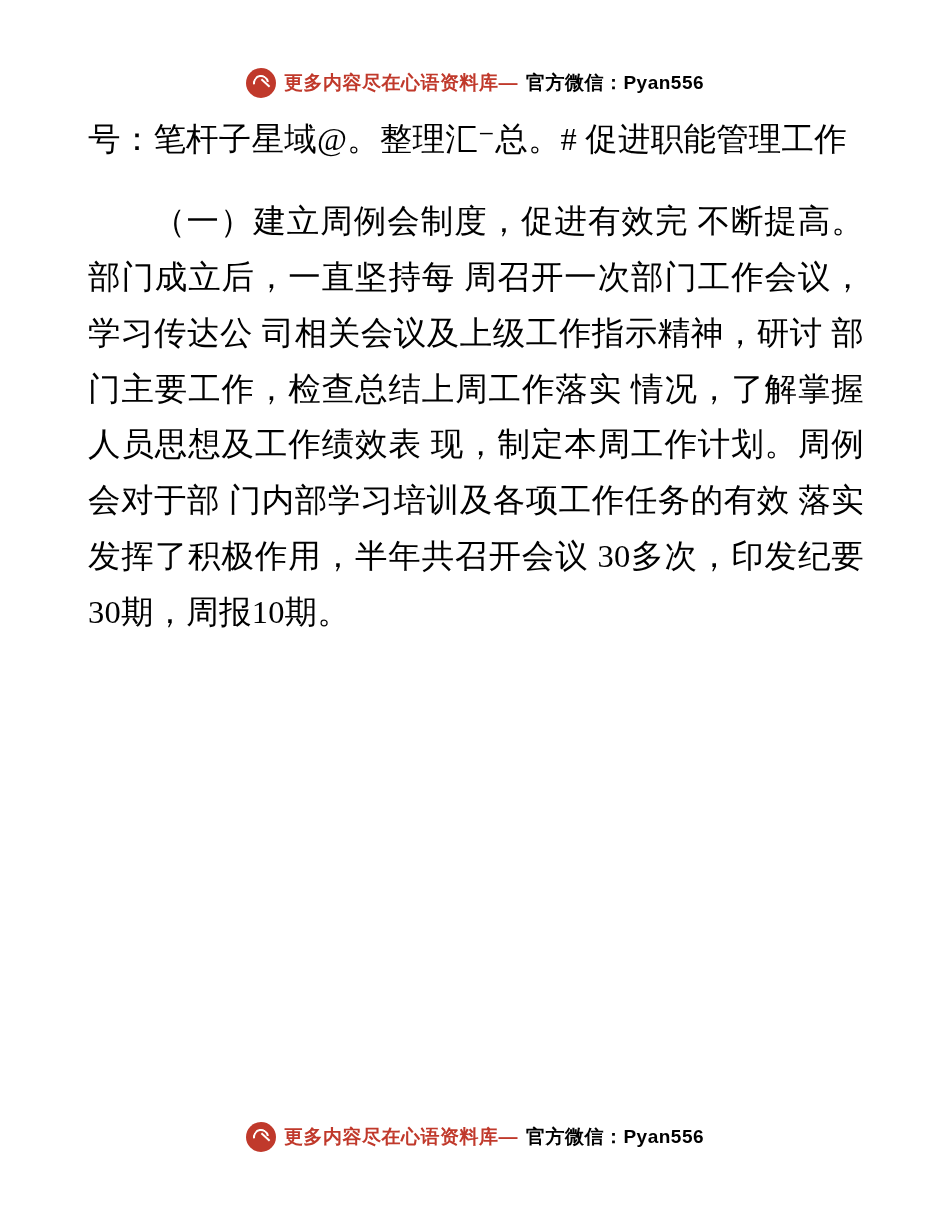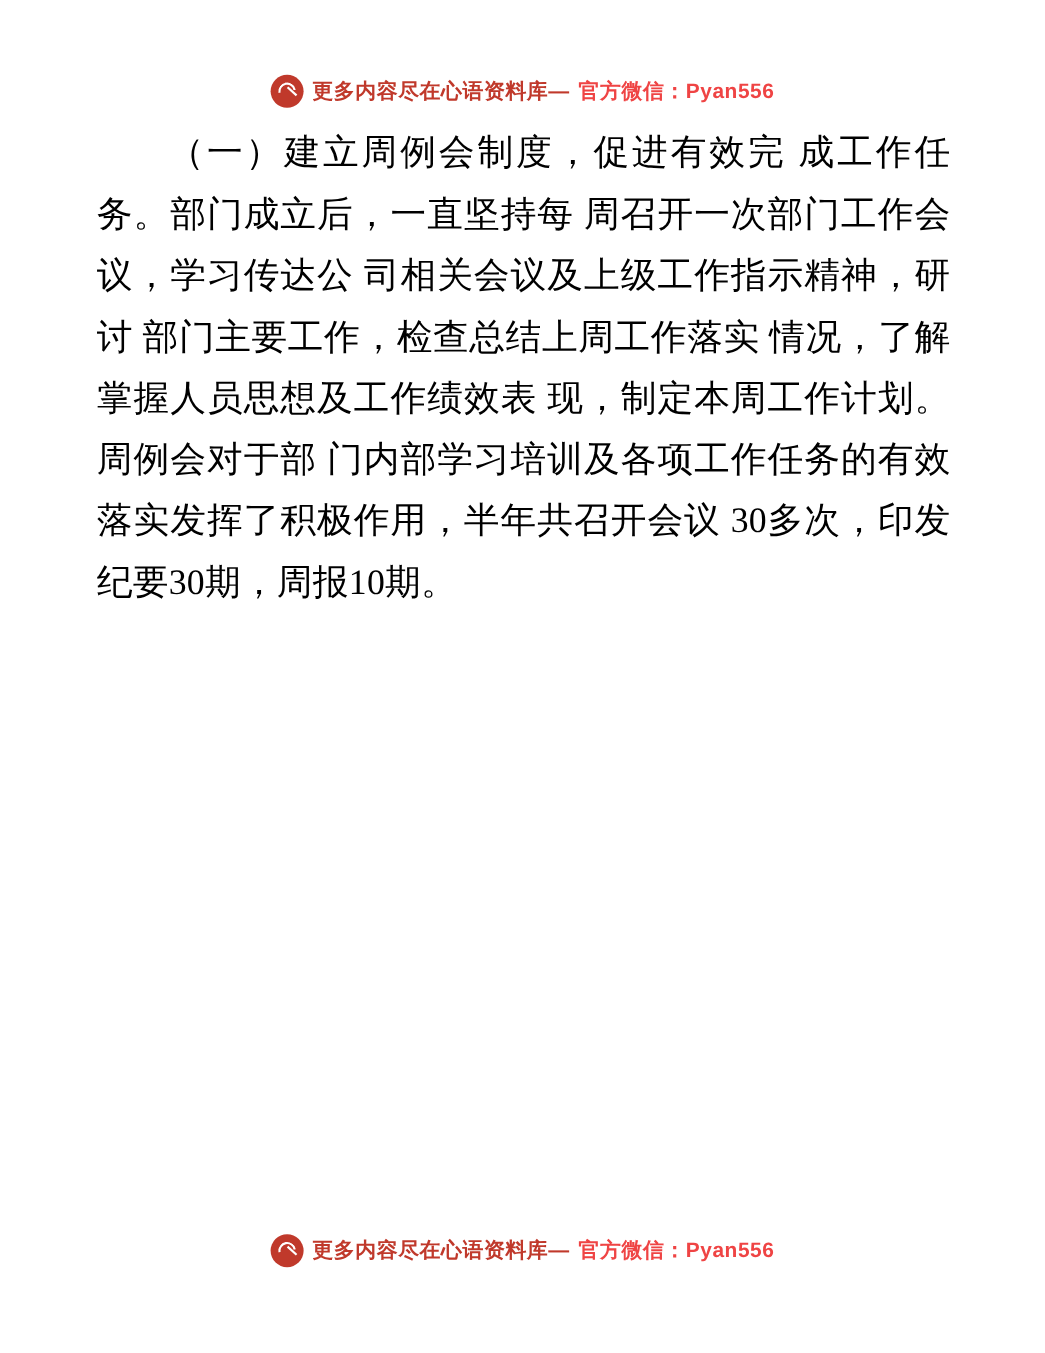--- a/index.html
+++ b/index.html
@@ -72,21 +72,21 @@
   }
   .wm-text {
     font-size: 19px;
     font-weight: bold;
     color: #c0392b;
     letter-spacing: 0.5px;
   }
   .wm-text2 {
     font-size: 19px;
     font-weight: bold;
-    color: #ef4444;
+    color: #000000;
     letter-spacing: 0.5px;
   }
 
   
   .doc-body {
     position: absolute;
     top: 112px;
     left: 88px;
     width: 776px;
   }
@@ -108,21 +108,22 @@
 
 <div class="page">
 
   <div class="watermark top">
     <span class="wm-logo"></span>
     <span class="wm-text">更多内容尽在心语资料库—</span>
     <span class="wm-text2">官方微信：Pyan556</span>
   </div>
 
   <div class="doc-body">
-    <p class="para indent">（一）建立周例会制度，促进有效完 成工作任务。部门成立后，一直坚持每 周召开一次部门工作会议，学习传达公 司相关会议及上级工作指示精神，研讨 部门主要工作，检查总结上周工作落实 情况，了解掌握人员思想及工作绩效表 现，制定本周工作计划。周例会对于部 门内部学习培训及各项工作任务的有效 落实发挥了积极作用，半年共召开会议 30多次，印发纪要30期，周报10期。</p>
+    <p class="para">号：笔杆子星域@。整理汇⁻总。# 促进职能管理工作</p>
+    <p class="para indent">（一）建立周例会制度，促进有效完 不断提高。部门成立后，一直坚持每 周召开一次部门工作会议，学习传达公 司相关会议及上级工作指示精神，研讨 部门主要工作，检查总结上周工作落实 情况，了解掌握人员思想及工作绩效表 现，制定本周工作计划。周例会对于部 门内部学习培训及各项工作任务的有效 落实发挥了积极作用，半年共召开会议 30多次，印发纪要30期，周报10期。</p>
   </div>
 
   <div class="watermark bottom">
     <span class="wm-logo"></span>
     <span class="wm-text">更多内容尽在心语资料库—</span>
     <span class="wm-text2">官方微信：Pyan556</span>
   </div>
 
 </div>
 

